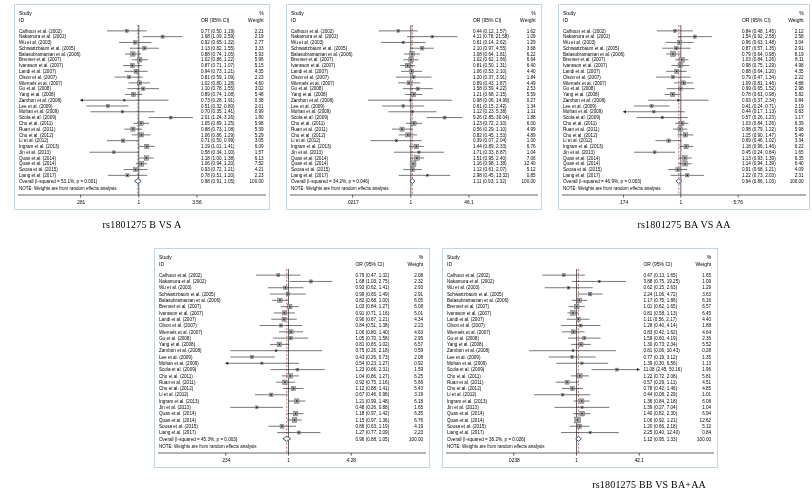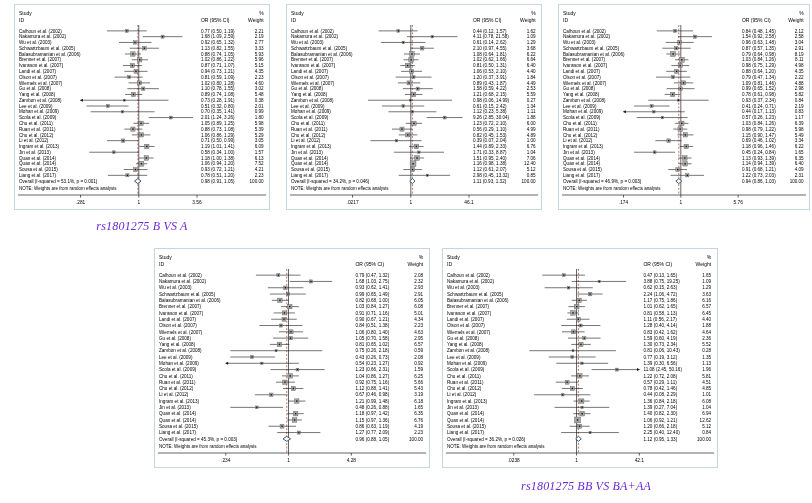--- a/index.html
+++ b/index.html
@@ -1,21 +1,21 @@
 <!DOCTYPE html>
 <html><head>
 <meta charset="utf-8">
 <style>
   html,body{margin:0;padding:0;background:#ffffff;}
   #canvas{position:relative;width:812px;height:503px;background:#ffffff;overflow:hidden;
           font-family:"Liberation Sans",sans-serif;}
   .panel{position:absolute;background:#ffffff;}
   .panel svg{display:block;}
   .caption{position:absolute;text-align:center;font-family:"Liberation Serif",serif;
-           font-style:italic;font-size:12px;color:#6d28d9;letter-spacing:.2px;}
+           font-size:10px;color:#000000;letter-spacing:.2px;}
 </style>
 </head>
 <body>
 
 <div id="canvas">
   <div class="panel" style="left:14px;top:4px;">
       <svg width="256" height="206" viewBox="0 0 256 206">
         <rect x="0.5" y="0.5" width="255" height="205" fill="#ffffff" stroke="#c4d6e4" stroke-width="1"></rect>
         <g>
           <text x="5" y="10.5" font-size="5" font-family="&quot;Liberation Sans&quot;,sans-serif" fill="#000000" text-anchor="start">Study</text>
@@ -1193,14 +1193,15 @@
         <line x1="71.76" y1="205" x2="71.76" y2="207.6" stroke="#222222" stroke-width="0.7"></line>
         <text x="71.76" y="213.5" font-size="4.8" font-family="&quot;Liberation Sans&quot;,sans-serif" fill="#000000" text-anchor="middle">.0238</text>
         <line x1="134.53339137058475" y1="205" x2="134.53339137058475" y2="207.6" stroke="#222222" stroke-width="0.7"></line>
         <text x="134.53339137058475" y="213.5" font-size="4.8" font-family="&quot;Liberation Sans&quot;,sans-serif" fill="#000000" text-anchor="middle">1</text>
         <line x1="197.34" y1="205" x2="197.34" y2="207.6" stroke="#222222" stroke-width="0.7"></line>
         <text x="197.34" y="213.5" font-size="4.8" font-family="&quot;Liberation Sans&quot;,sans-serif" fill="#000000" text-anchor="middle">42.1</text>
       </svg>
     </div>
 
   <div class="caption" style="left:14px;top:219px;width:256px;">rs1801275 B VS A</div>
-  <div class="caption" style="left:448px;top:479px;width:276px;">rs1801275 BB VS BA+AA</div>
+  <div class="caption" style="left:558px;top:219px;width:252px;">rs1801275 BA VS AA</div>
+  <div class="caption" style="left:430px;top:479px;width:276px;text-align:right;">rs1801275 BB VS BA+AA</div>
 </div>
 
 </body></html>

